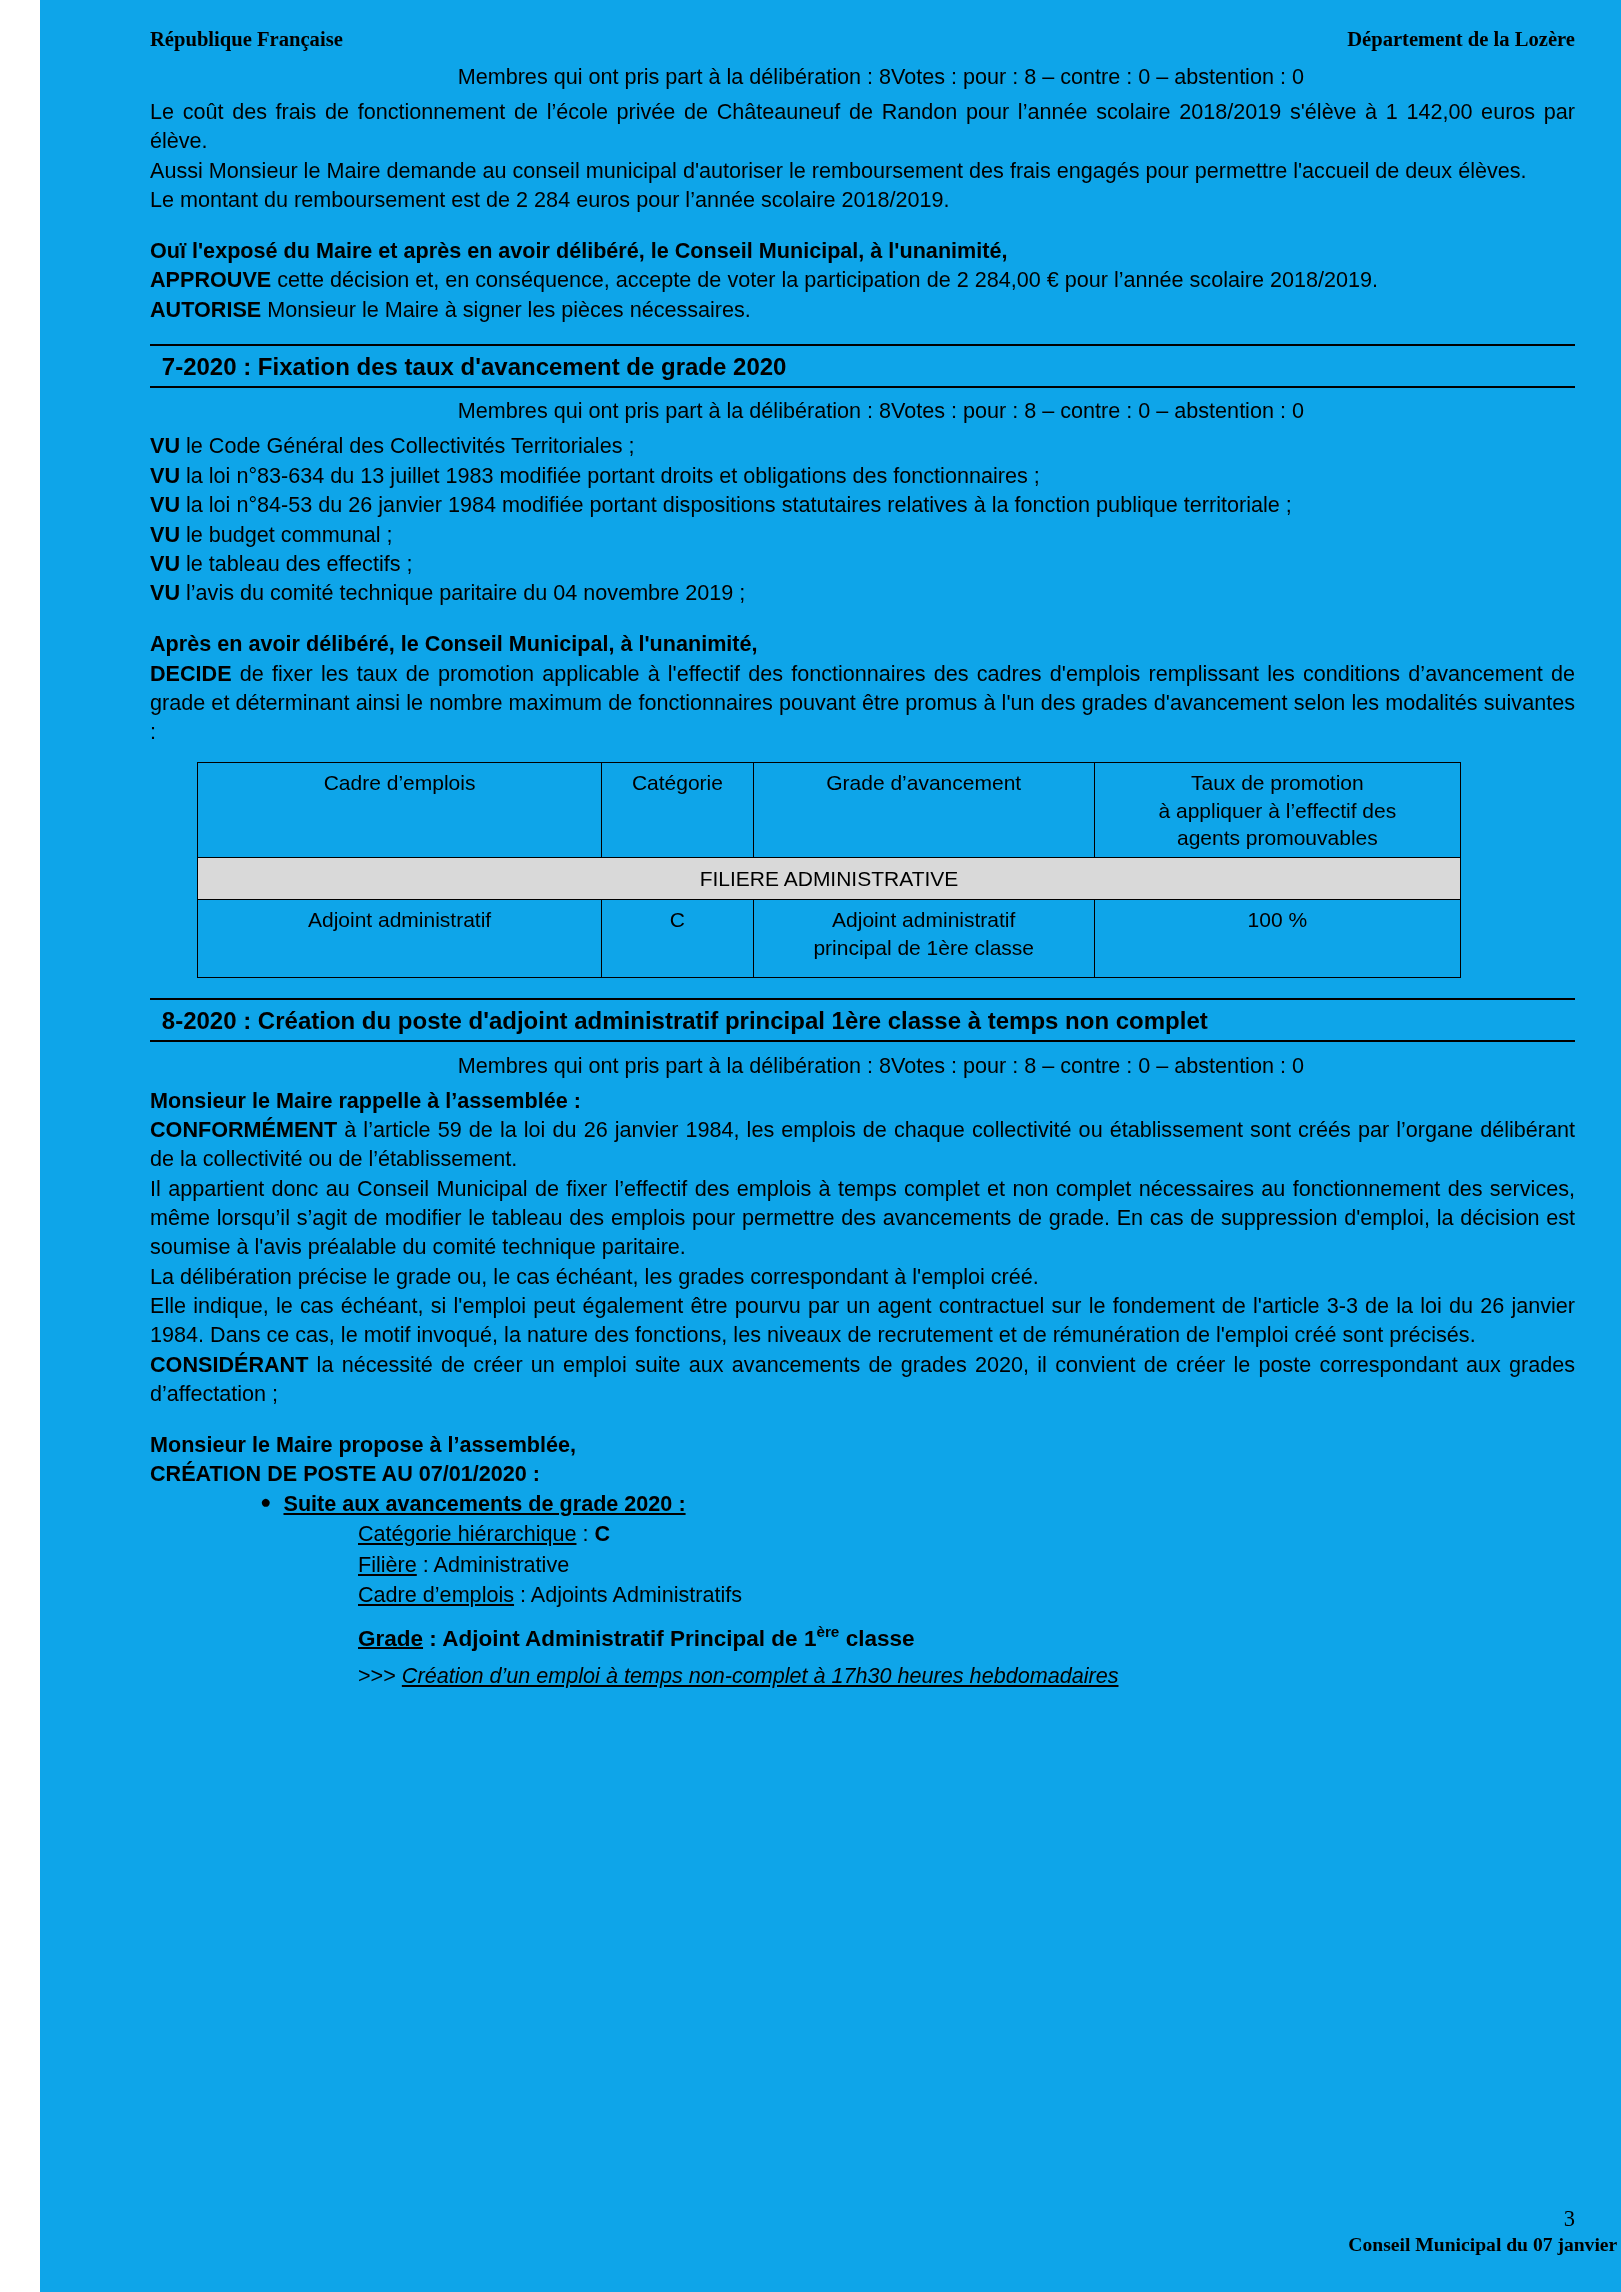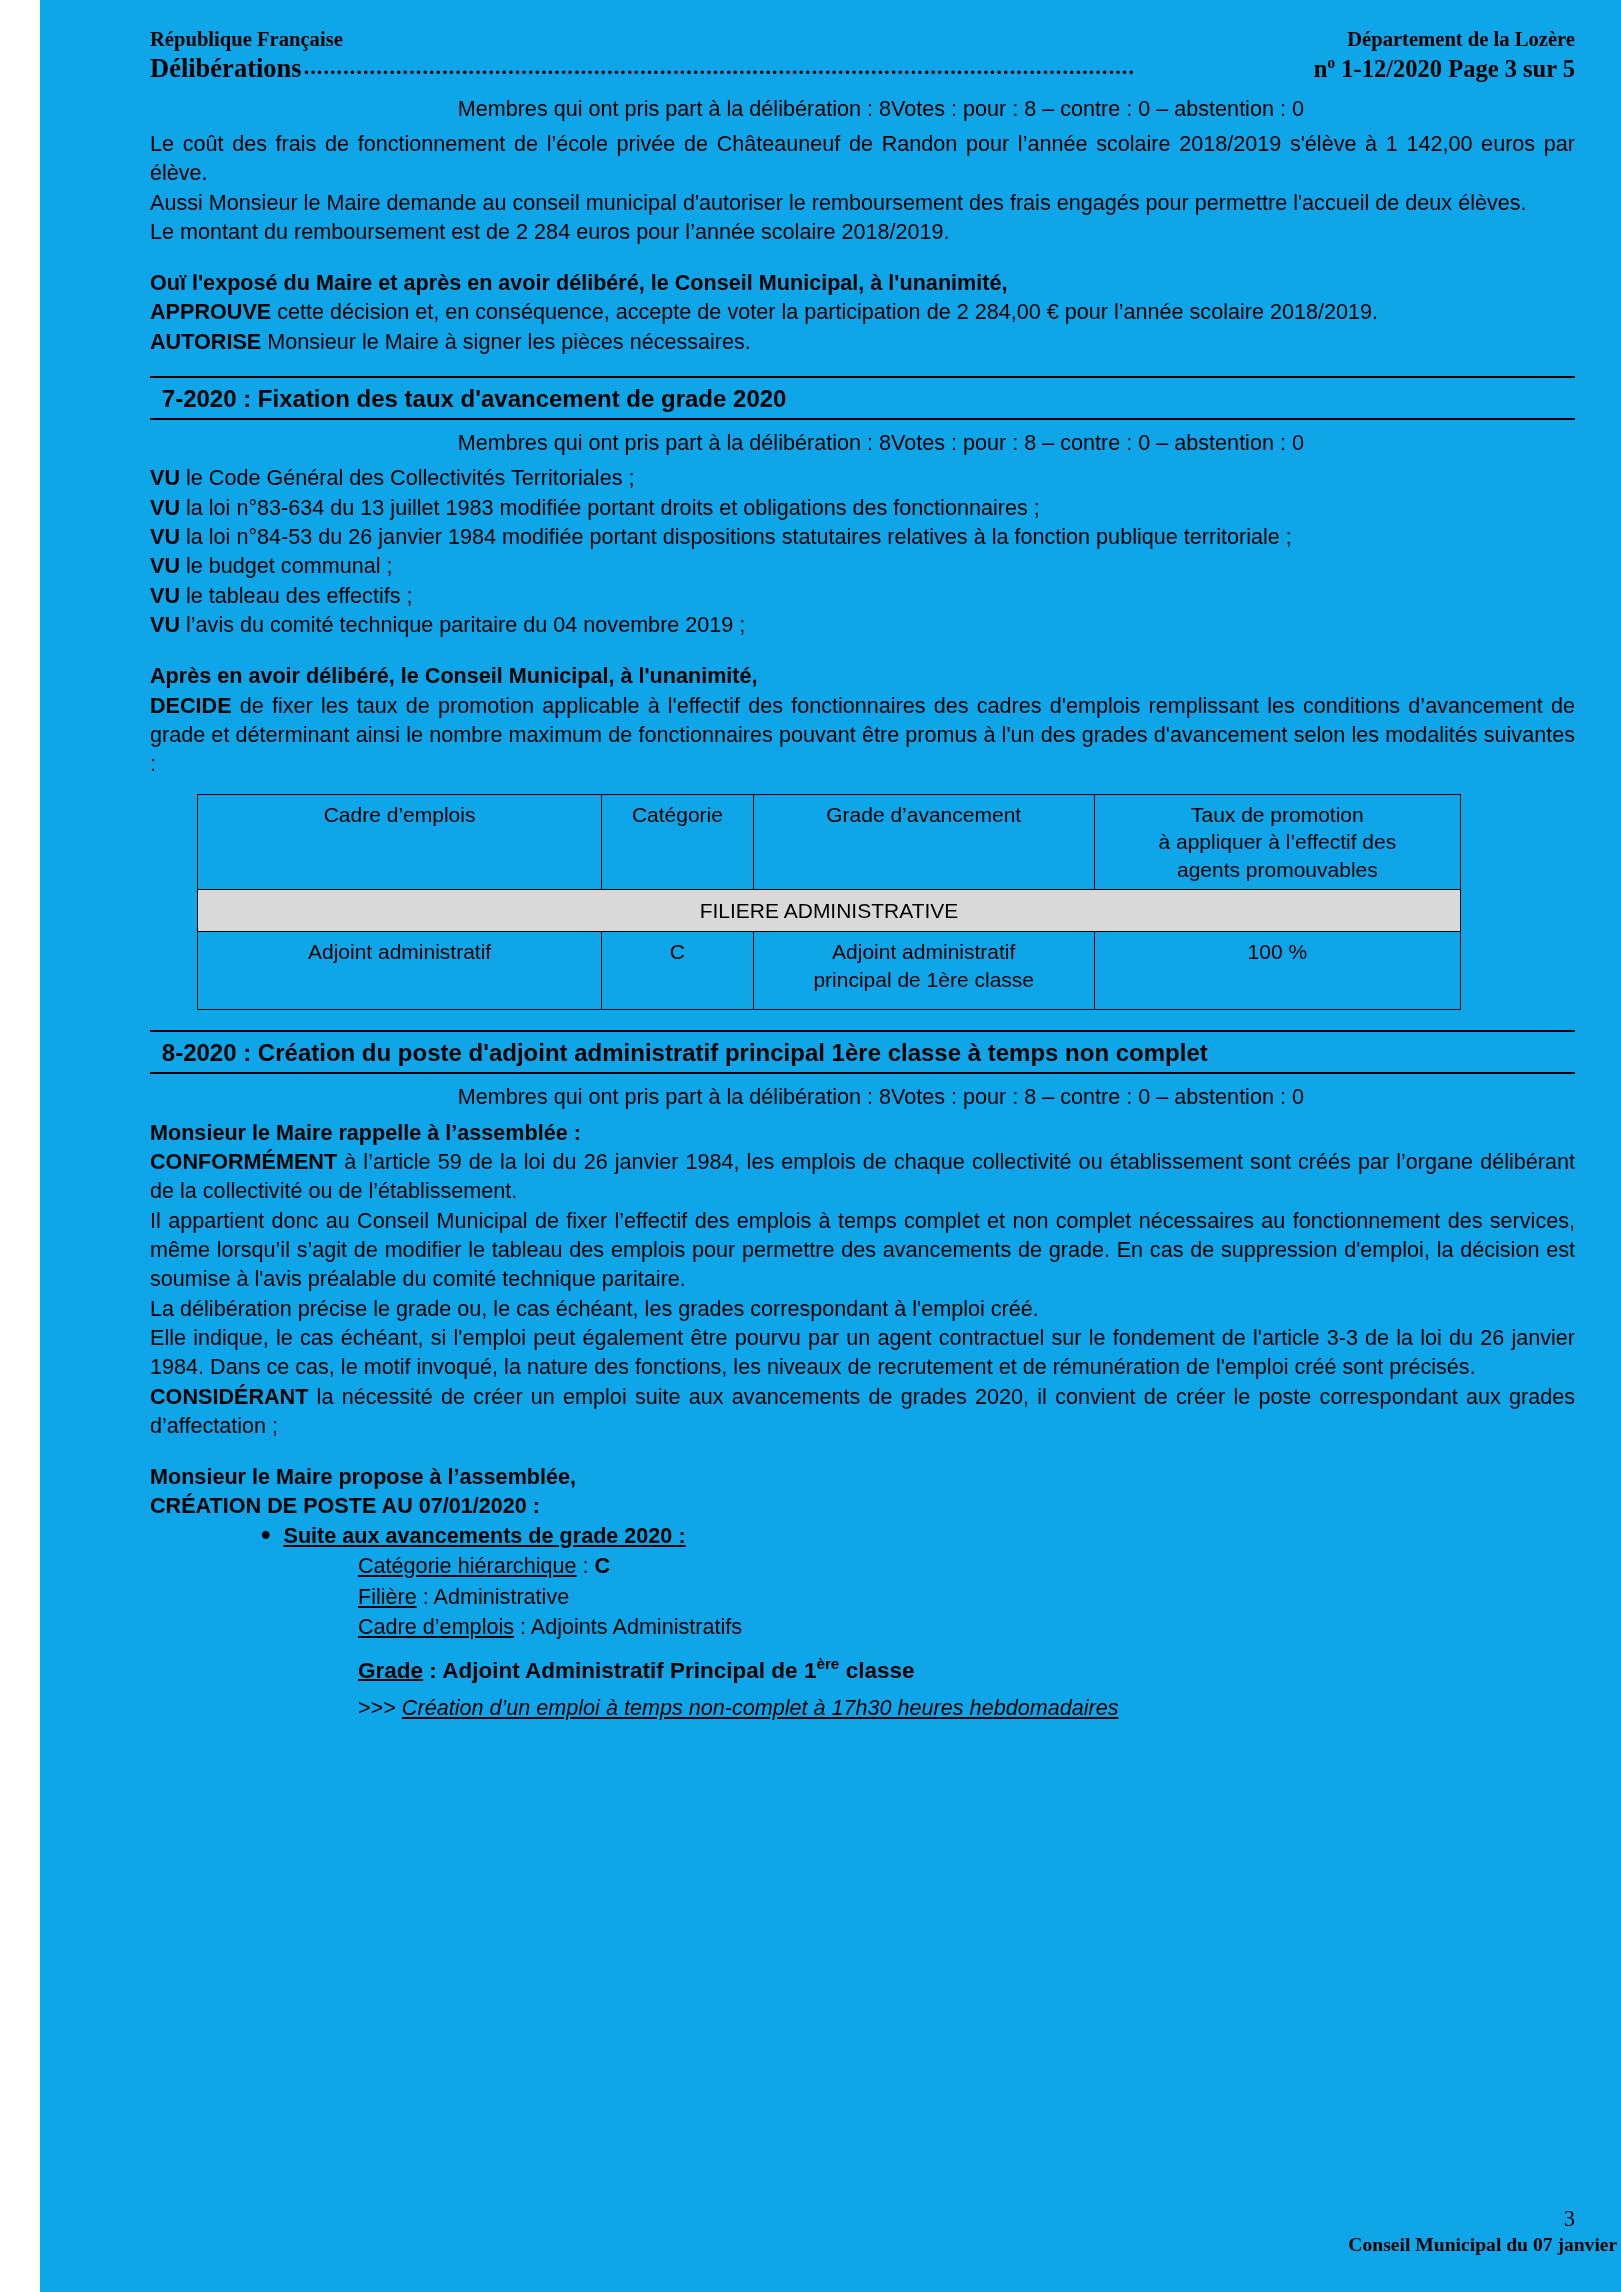--- a/index.html
+++ b/index.html
@@ -180,25 +180,20 @@
 </style>
 </head>
 <body>
 
 <div class="page">
 
   <div class="doc-header">
     <div class="hdr-row1">
       <span>République Française</span>
       <span>Département de la Lozère</span>
-    </div>
-    <div class="hdr-row2">
-      <span>Délibérations</span>
-      <span class="dotfill">..............................................................................................................................</span>
-      <span class="hdr-ref"><span>n</span><sup>o</sup><span> 1-12/2020 Page 3 sur 5</span></span>
     </div>
   </div>
 
 
   <div class="vote-line">
     <span class="members">Membres qui ont pris part à la délibération : 8</span>
     <span class="votes">Votes : pour : 8 – contre : 0 – abstention : 0</span>
   </div>
 
   <p class="body">Le coût des frais de fonctionnement de l’école privée de Châteauneuf de Randon pour l’année scolaire 2018/2019 s'élève à 1 142,00 euros par élève.</p>

